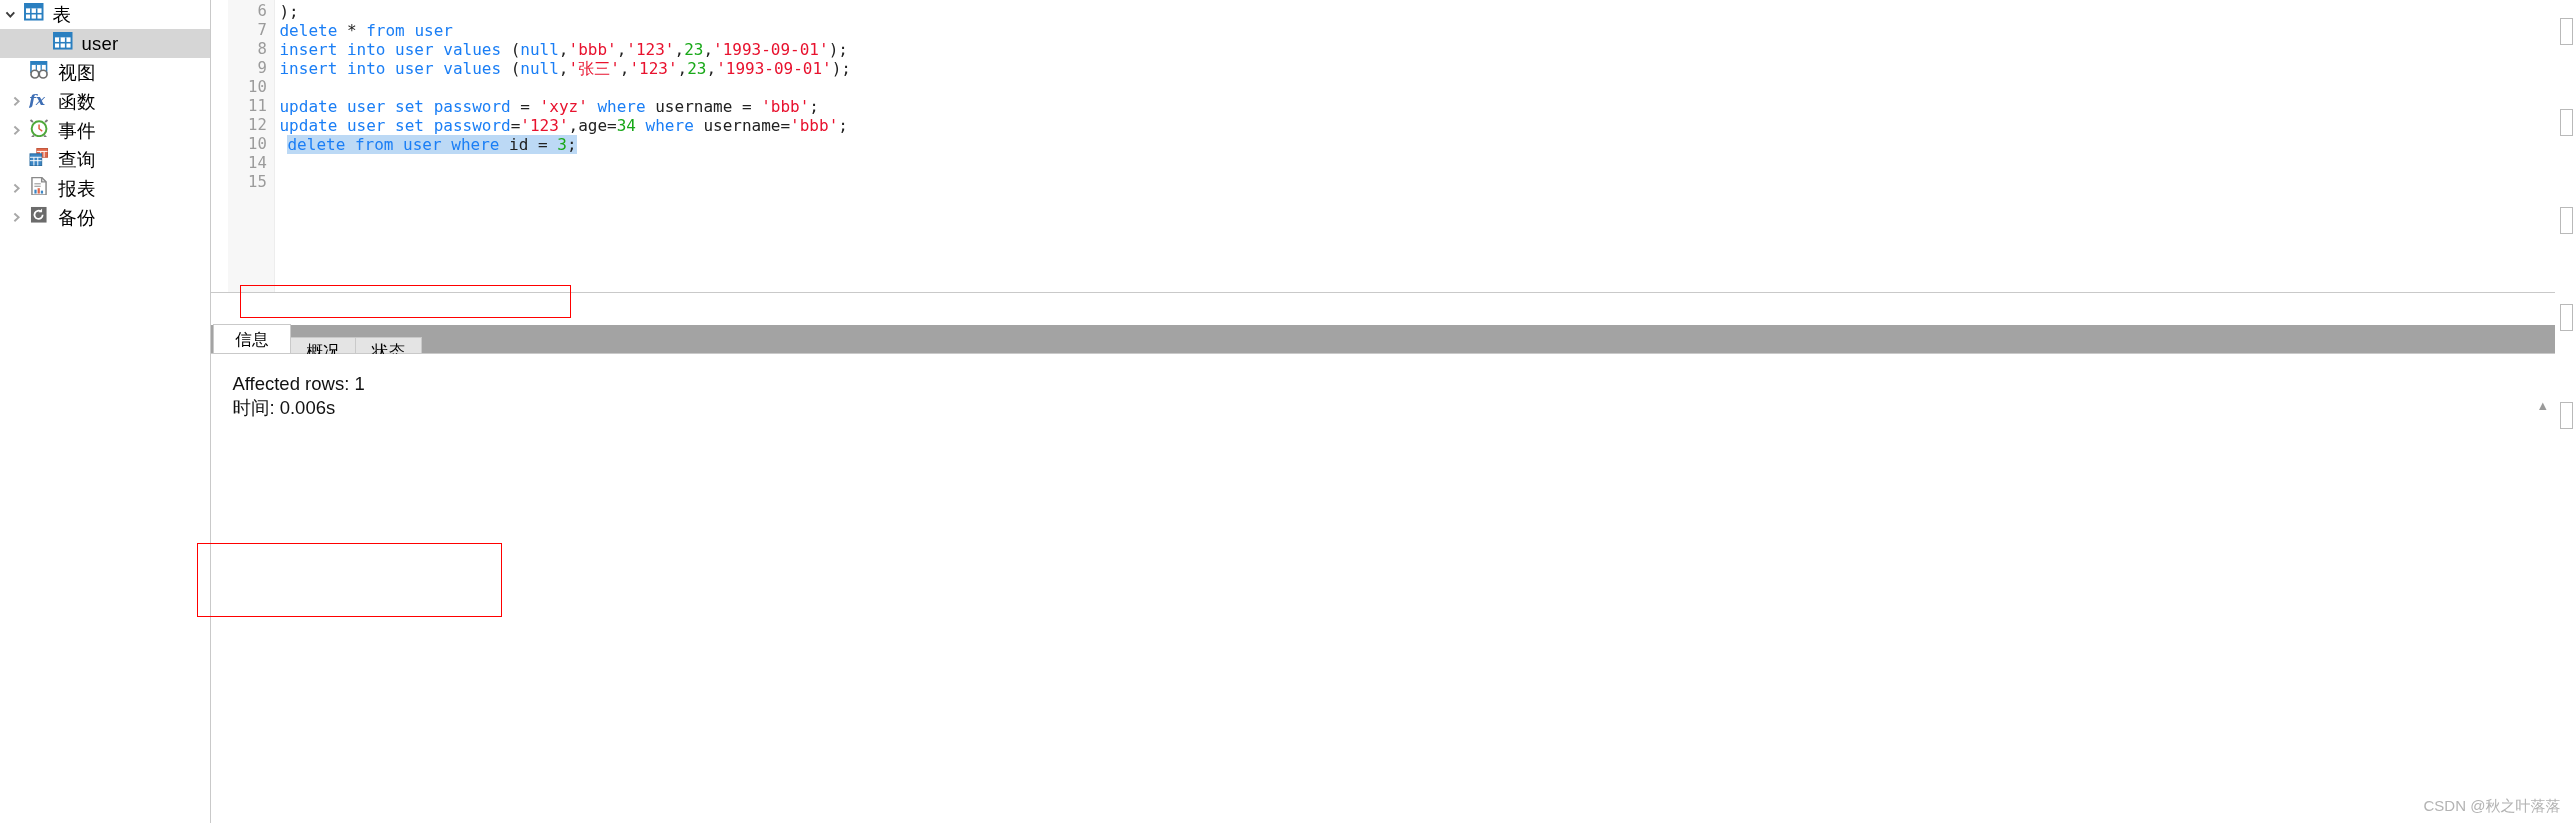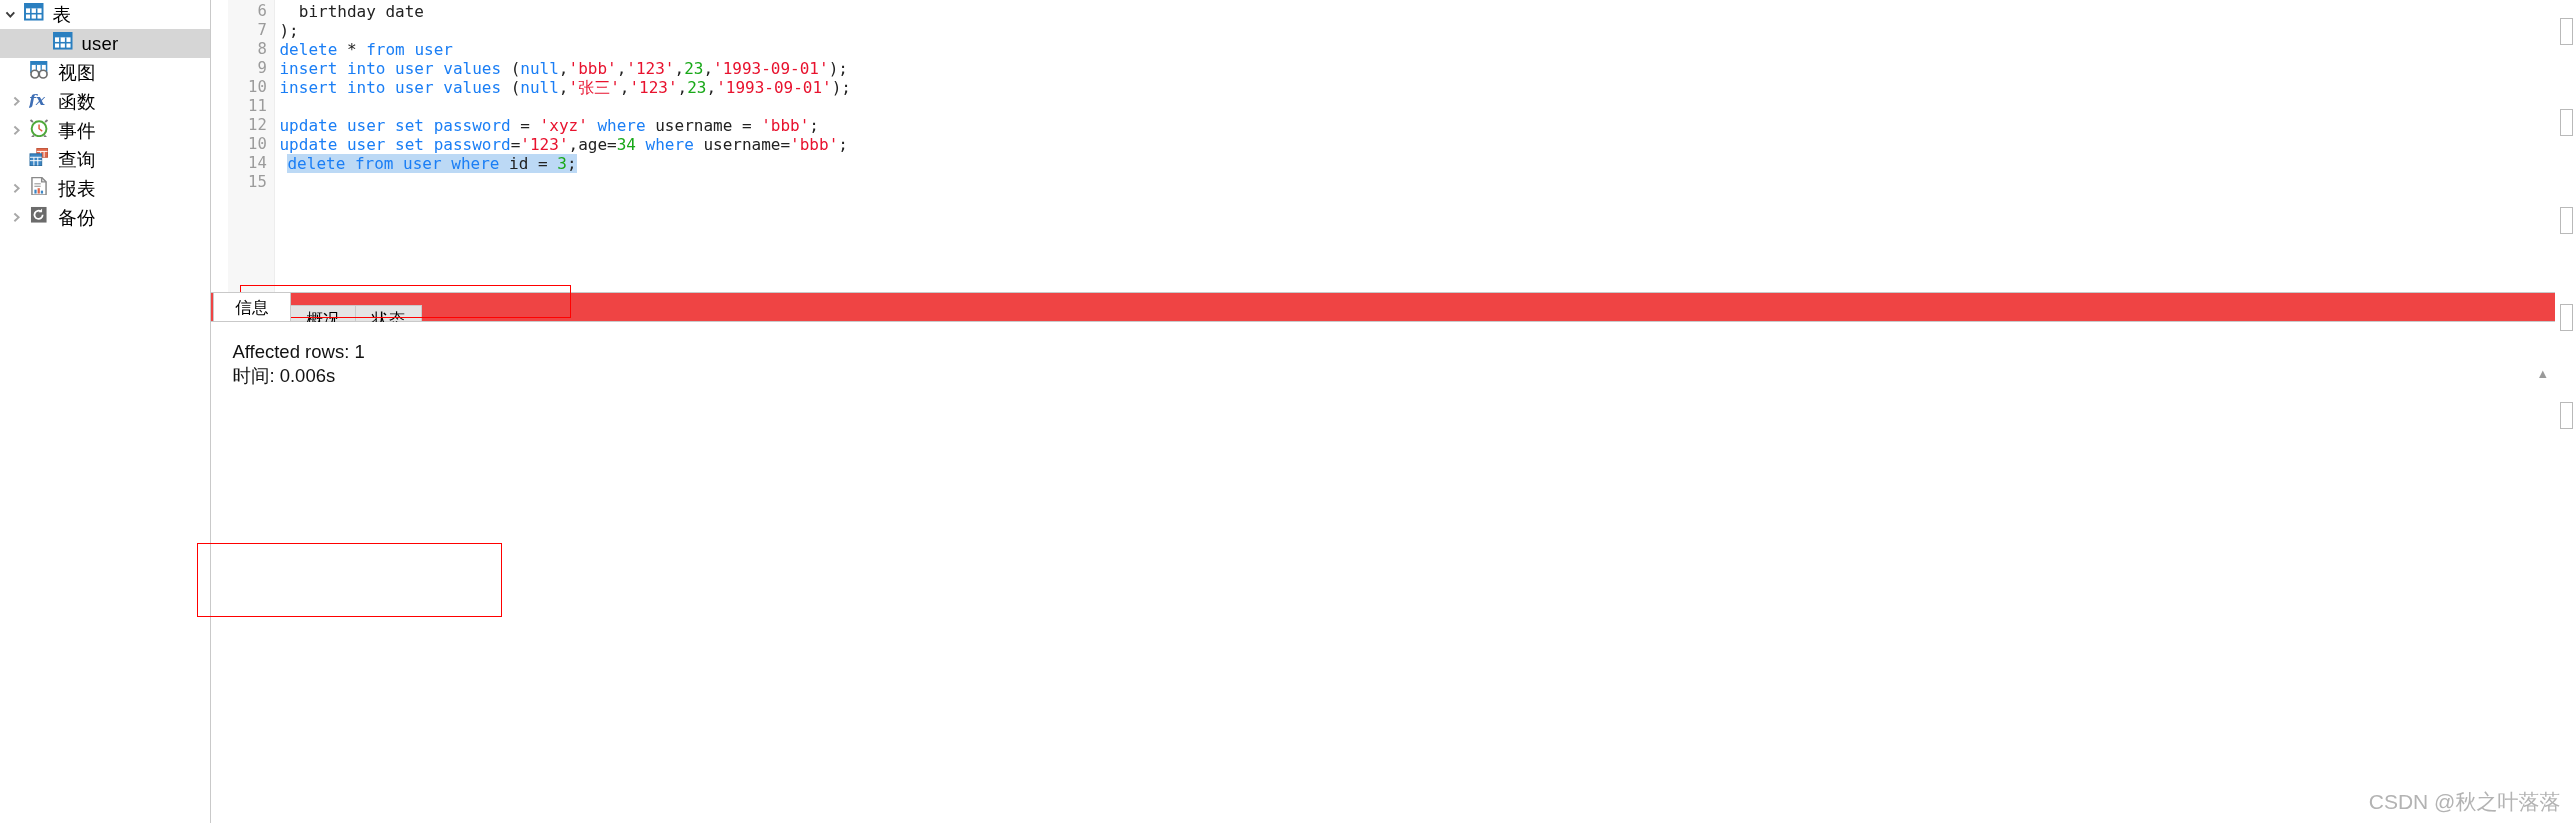--- a/index.html
+++ b/index.html
@@ -102,26 +102,27 @@
 
   
   .results {
     flex: 1 1 auto;
     position: relative;
     background: #ffffff;
     border-top: 1px solid #c9c9c9;
   }
   .tabstrip {
     height: 29px;
-    background: #ef4444;
+    background: #a3a3a3;
     display: flex;
     align-items: flex-end;
     padding-left: 1.9px;
     border-bottom: 1px solid #c9c9c9;
     position: relative;
+    margin-top: 32px;
   }
   .tab {
     height: 16px; line-height: 28px;
     padding: 0 15.6px;
     font-size: 16.6px;
     color: #000000;
     border: 1px solid #c9c9c9;
     border-bottom: none;
     background: #e4e4e4;
     margin-right: -1px;
@@ -149,21 +150,21 @@
     background: #ffffff;
   }
   .rail-mark {
     position: absolute; right: 2.9px;
     width: 13.6px; height: 27px;
     border: 1px solid #b9b9b9;
     background: #ffffff;
   }
   .watermark {
     position: absolute; right: 15.6px; bottom: 7.8px;
-    font-size: 21px; color: #b3b3b3;
+    font-size: 15px; color: #b3b3b3;
     font-family: "Liberation Sans", sans-serif;
   }
   .results-scroll-up {
     position: absolute; right: 27px; top: 45px;
     font-size: 12.7px; color: #9a9a9a;
   }
 </style>
 </head>
 <body>
 
@@ -318,21 +319,20 @@
           <div class="gnum">8</div>
           <div class="gnum">9</div>
           <div class="gnum">10</div>
           <div class="gnum">11</div>
           <div class="gnum">12</div>
           <div class="gnum">10</div>
           <div class="gnum">14</div>
           <div class="gnum">15</div>
         </div>
       <div class="code" id="code">
-          <div class="cline"><span><span class="pln">  </span><span class="pln">birthday date</span></span></div>
           <div class="cline"><span><span class="punc">);</span></span></div>
           <div class="cline"><span><span class="kw">delete</span><span class="pln"> </span><span class="pln">*</span><span class="pln"> </span><span class="kw">from</span><span class="pln"> </span><span class="kw">user</span></span></div>
           <div class="cline"><span><span class="kw">insert</span><span class="pln"> </span><span class="kw">into</span><span class="pln"> </span><span class="kw">user</span><span class="pln"> </span><span class="kw">values</span><span class="punc"> (</span><span class="kw">null</span><span class="punc">,</span><span class="str">'bbb'</span><span class="punc">,</span><span class="str">'123'</span><span class="punc">,</span><span class="num">23</span><span class="punc">,</span><span class="str">'1993-09-01'</span><span class="punc">);</span></span></div>
           <div class="cline"><span><span class="kw">insert</span><span class="pln"> </span><span class="kw">into</span><span class="pln"> </span><span class="kw">user</span><span class="pln"> </span><span class="kw">values</span><span class="punc"> (</span><span class="kw">null</span><span class="punc">,</span><span class="str">'张三'</span><span class="punc">,</span><span class="str">'123'</span><span class="punc">,</span><span class="num">23</span><span class="punc">,</span><span class="str">'1993-09-01'</span><span class="punc">);</span></span></div>
           <div class="cline"><span></span></div>
           <div class="cline"><span><span class="kw">update</span><span class="pln"> </span><span class="kw">user</span><span class="pln"> </span><span class="kw">set</span><span class="pln"> </span><span class="kw">password</span><span class="punc"> = </span><span class="str">'xyz'</span><span class="pln"> </span><span class="kw">where</span><span class="punc"> username = </span><span class="str">'bbb'</span><span class="punc">;</span></span></div>
           <div class="cline"><span><span class="kw">update</span><span class="pln"> </span><span class="kw">user</span><span class="pln"> </span><span class="kw">set</span><span class="pln"> </span><span class="kw">password</span><span class="punc">=</span><span class="str">'123'</span><span class="punc">,age=</span><span class="num">34</span><span class="pln"> </span><span class="kw">where</span><span class="punc"> username=</span><span class="str">'bbb'</span><span class="punc">;</span></span></div>
           <div class="cline"><span class="sel"><span class="kw">delete</span><span class="pln"> </span><span class="kw">from</span><span class="pln"> </span><span class="kw">user</span><span class="pln"> </span><span class="kw">where</span><span class="punc"> id = </span><span class="num">3</span><span class="punc">;</span></span></div>
         </div>
     </div>

